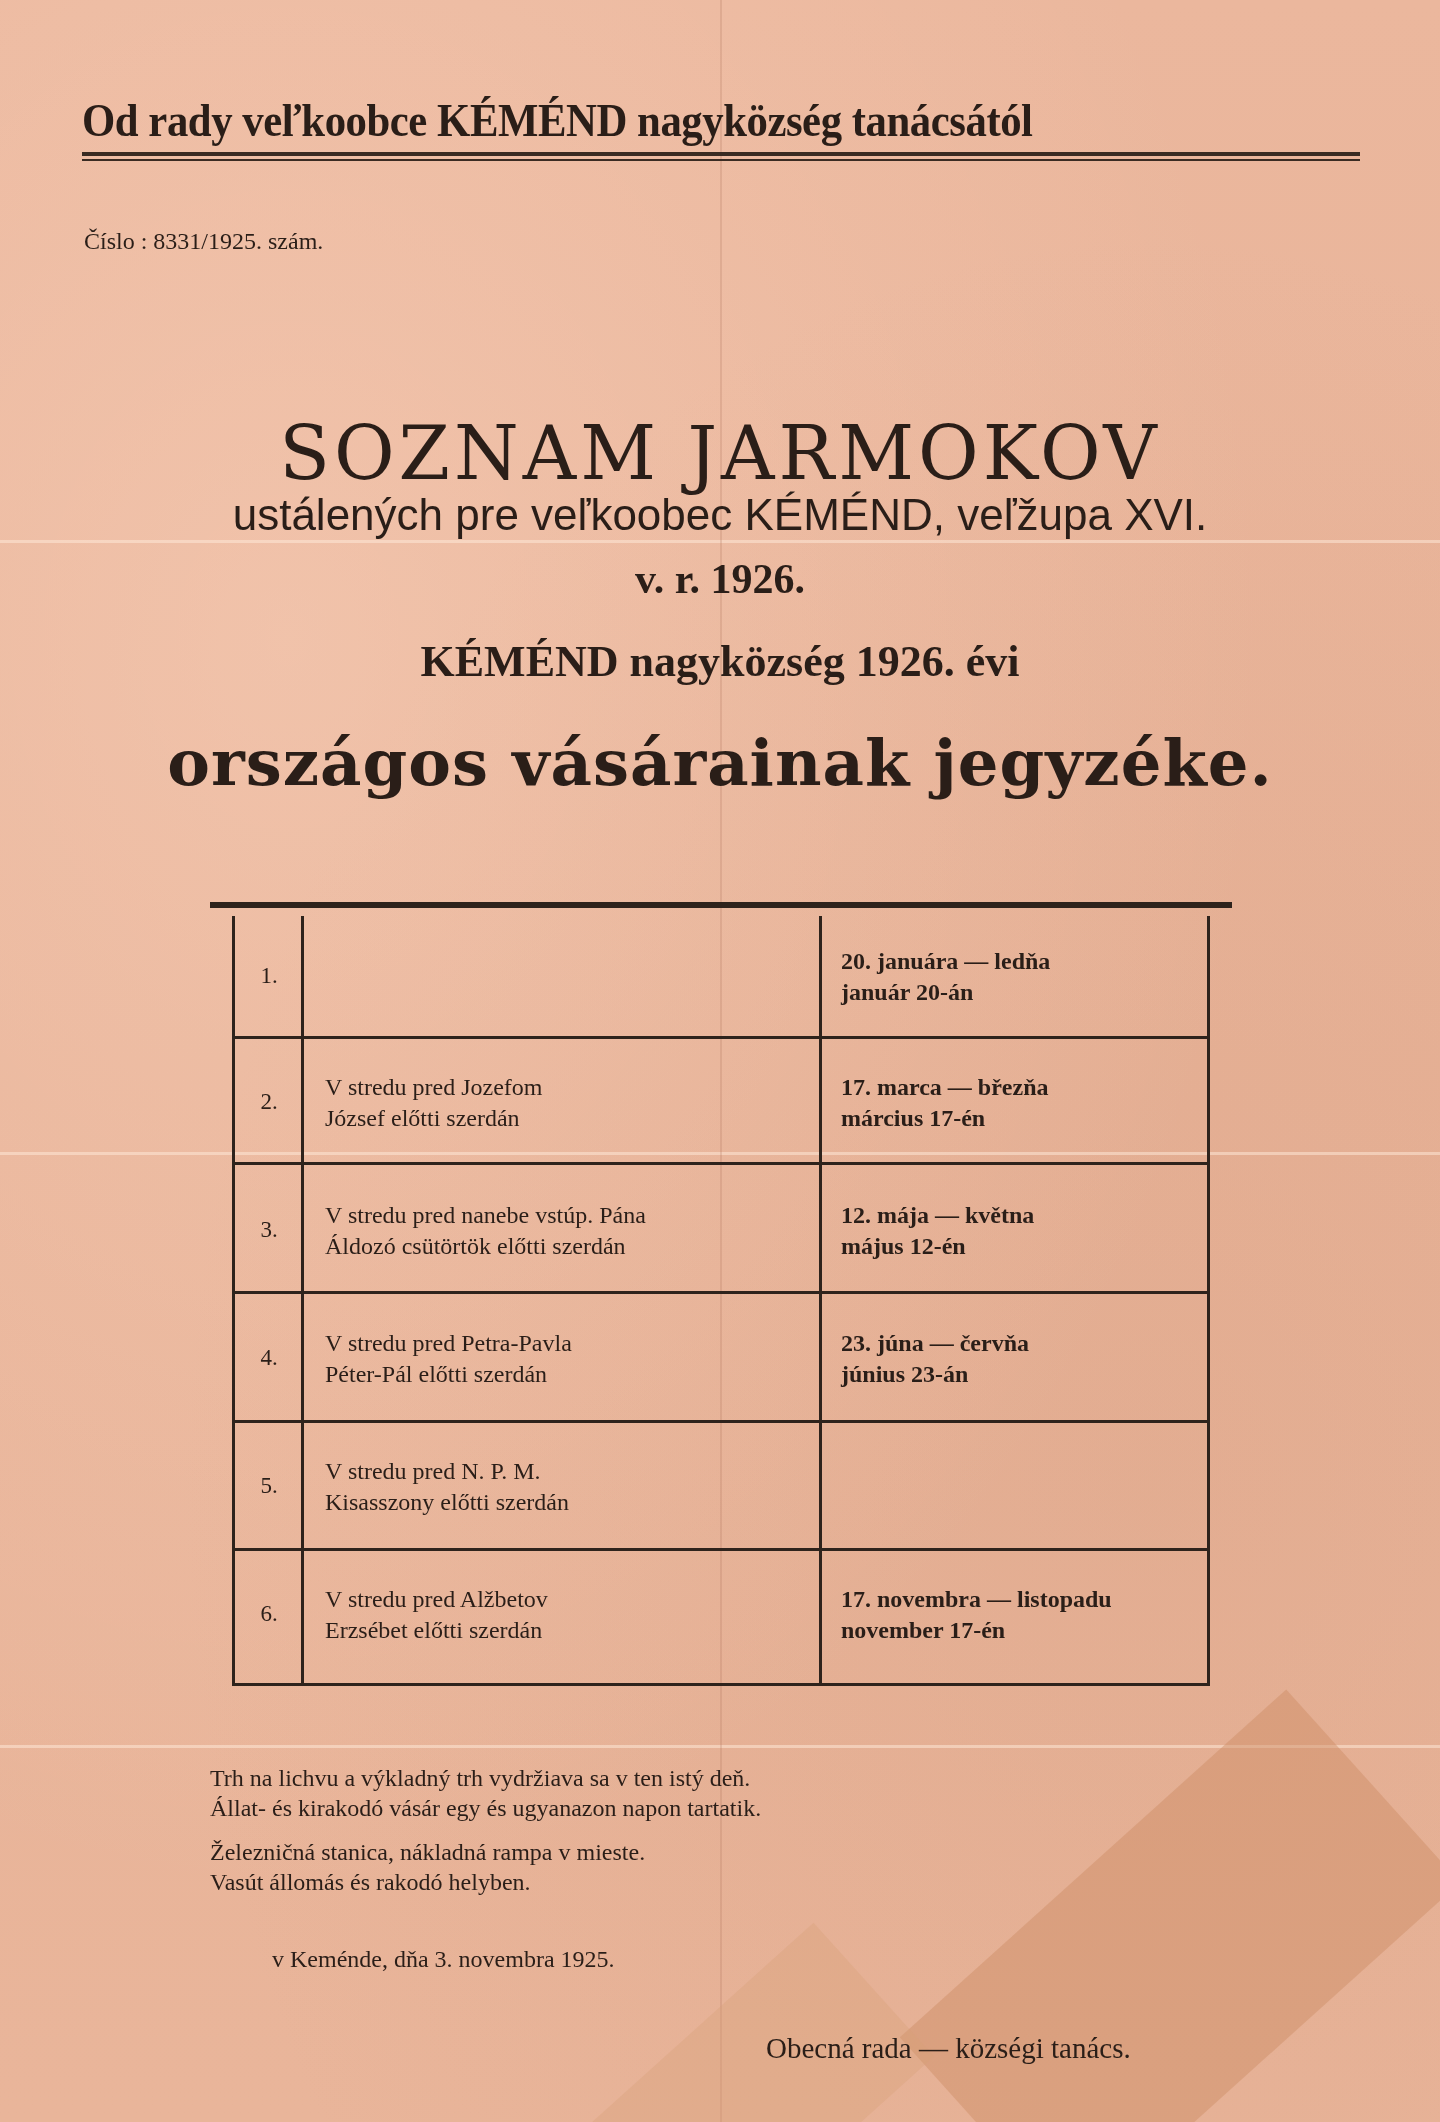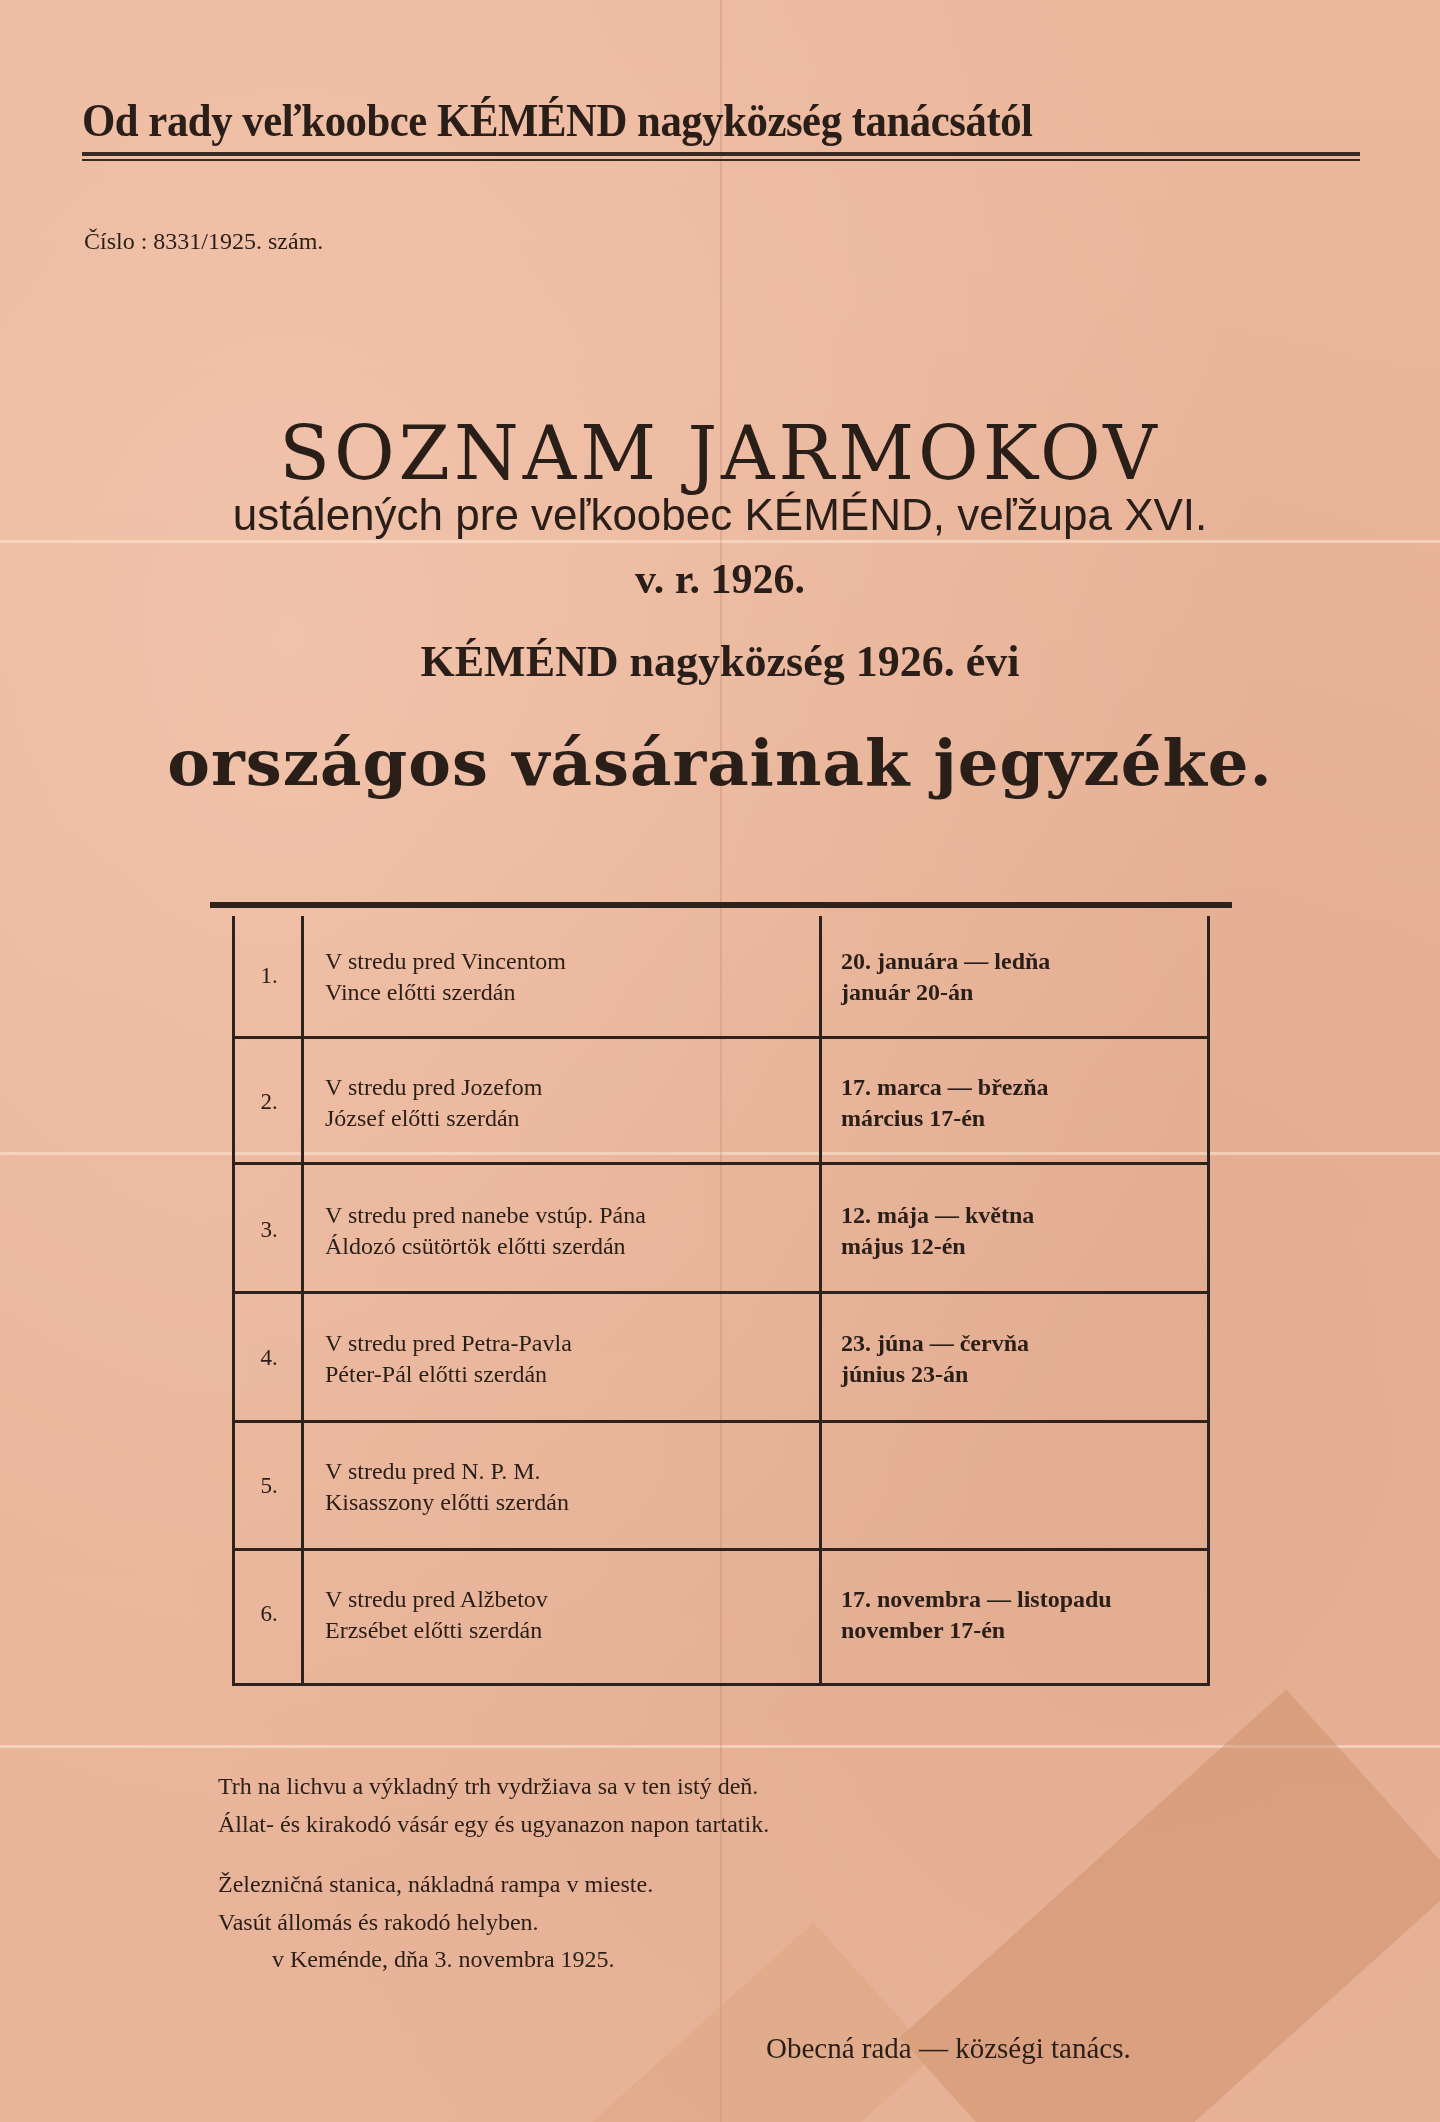--- a/index.html
+++ b/index.html
@@ -38,21 +38,21 @@
     .table { position:absolute; left:232px; top:916px; width:978px; height:770px;
       border-left:3px solid #2e231c; border-right:3px solid #2e231c; border-bottom:3px solid #2e231c; box-sizing:border-box; }
     .row { position:absolute; left:0; width:972px; height:128px; }
     .row-divider { position:absolute; left:0; width:972px; height:3px; background:#2e231c; }
     .col-div { position:absolute; top:0; width:3px; height:767px; background:#2e231c; }
     .num { position:absolute; left:0; width:68px; text-align:center; font-size:23px; font-family:"Liberation Serif", serif; }
     .desc { position:absolute; left:90px; font-size:24px; line-height:31px; font-family:"Liberation Serif", serif; white-space:nowrap; }
     .date { position:absolute; left:606px; font-size:24px; line-height:31px; font-family:"Liberation Serif", serif; white-space:nowrap; font-weight:bold; }
 
     .notes { position:absolute; left:210px; top:1763px; font-size:24px; line-height:30px; font-family:"Liberation Serif", serif; white-space:nowrap; }
-    .notes p { margin:8px; }
+    .notes p { margin:0; }
     .notes .gap { height:14px; }
     .place { position:absolute; left:272px; top:1946px; font-size:24px; font-family:"Liberation Serif", serif; }
     .sign { position:absolute; left:766px; top:2032px; font-size:29px; font-family:"Liberation Serif", serif; white-space:nowrap; }
 
     .tape1 { position:absolute; left:1050px; top:1700px; width:260px; height:520px;
       background:rgba(205,140,100,0.45); transform:rotate(48deg); transform-origin:center; }
     .tape2 { position:absolute; left:650px; top:1930px; width:180px; height:360px;
       background:rgba(215,160,120,0.35); transform:rotate(48deg); }
   </style>
 </head>
@@ -73,24 +73,20 @@
 <div class="center title4">KÉMÉND nagyközség 1926. évi</div>
 <div class="center title5">országos vásárainak jegyzéke.</div>
 
 <div class="table-top"></div>
 <div class="table">
   <div class="col-div" style="left:66px;"></div>
   <div class="col-div" style="left:584px;"></div>
 
   <div class="row" style="top:0px;">
     <div class="num" style="top:47px;">1.</div>
-    <div class="desc" style="top:30px;">
-        <div>V stredu pred Vincentom</div>
-        <div>Vince előtti szerdán</div>
-      </div>
     <div class="date" style="top:30px;">
         <div>20. januára — ledňa</div>
         <div>január 20-án</div>
       </div>
   </div>
   <div class="row-divider" style="top:120px;"></div>
 
   <div class="row" style="top:126px;">
     <div class="num" style="top:47px;">2.</div>
     <div class="desc" style="top:30px;">

